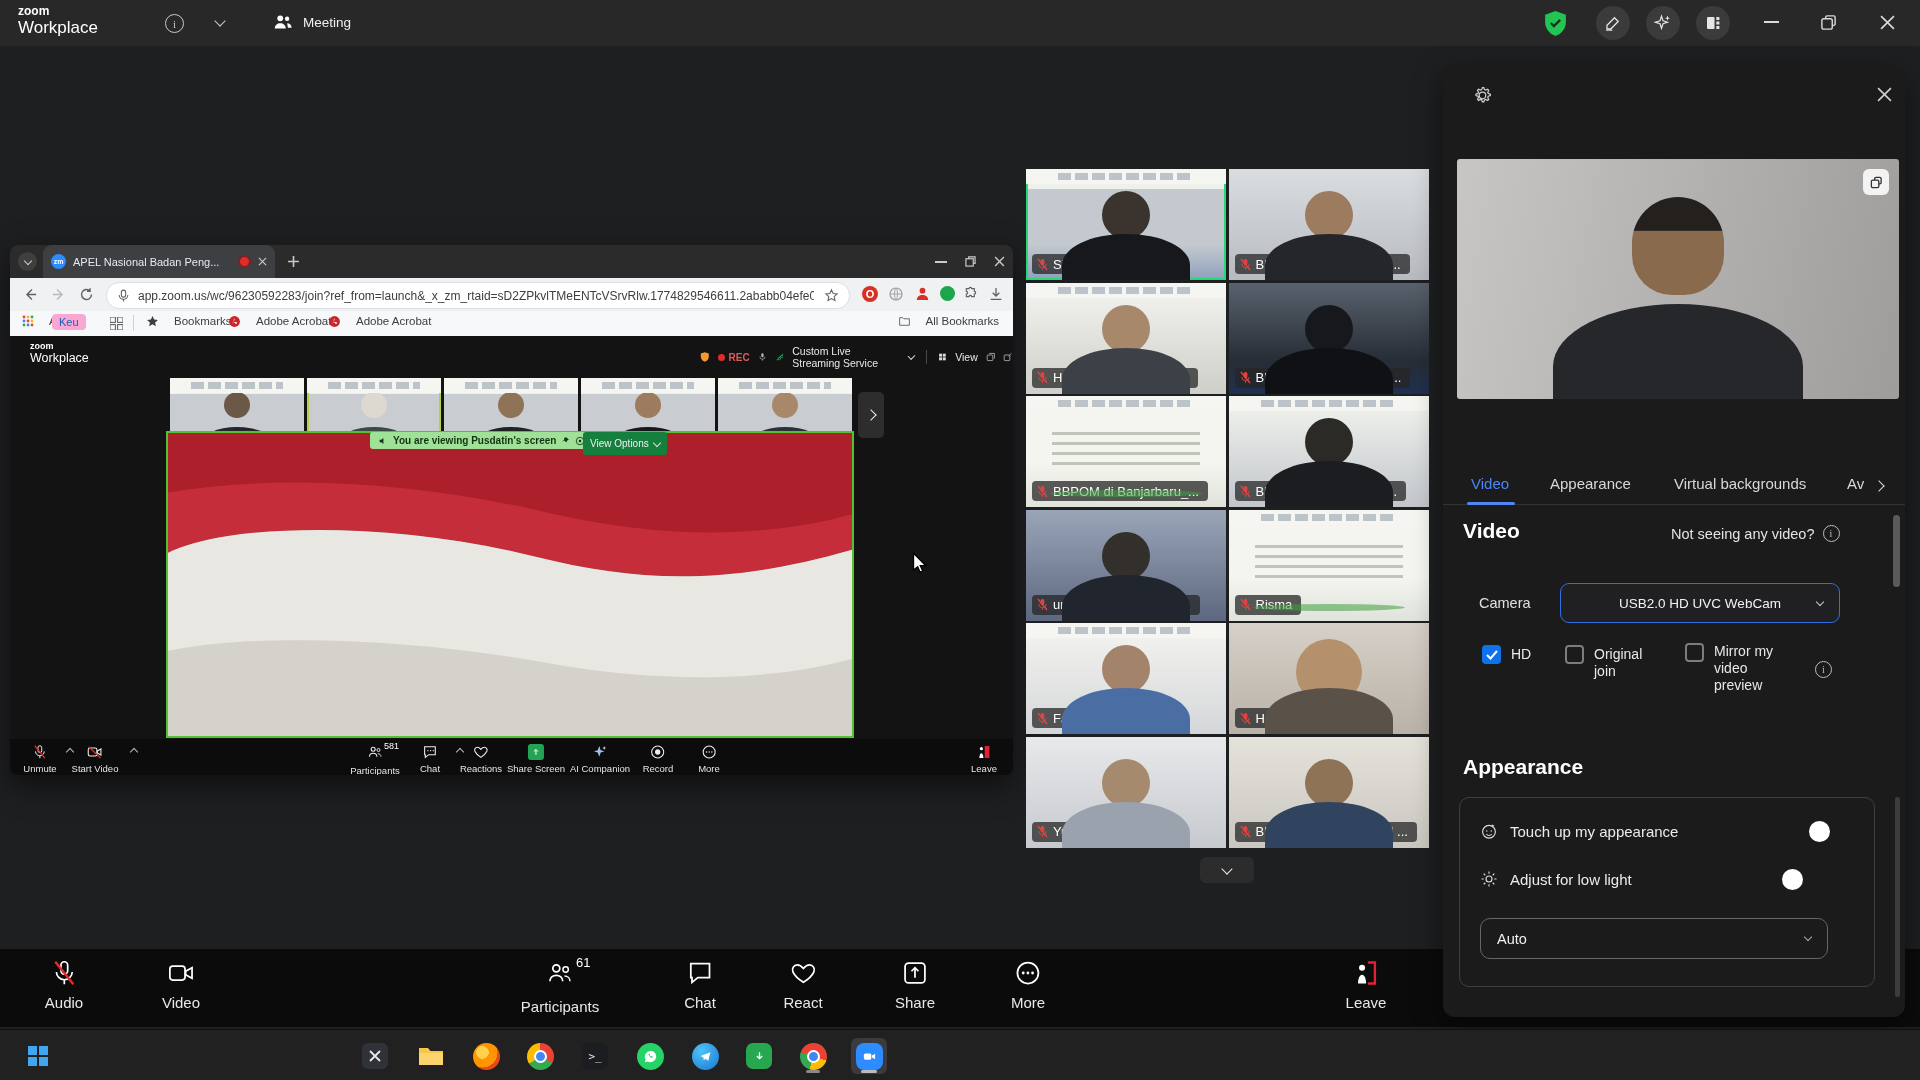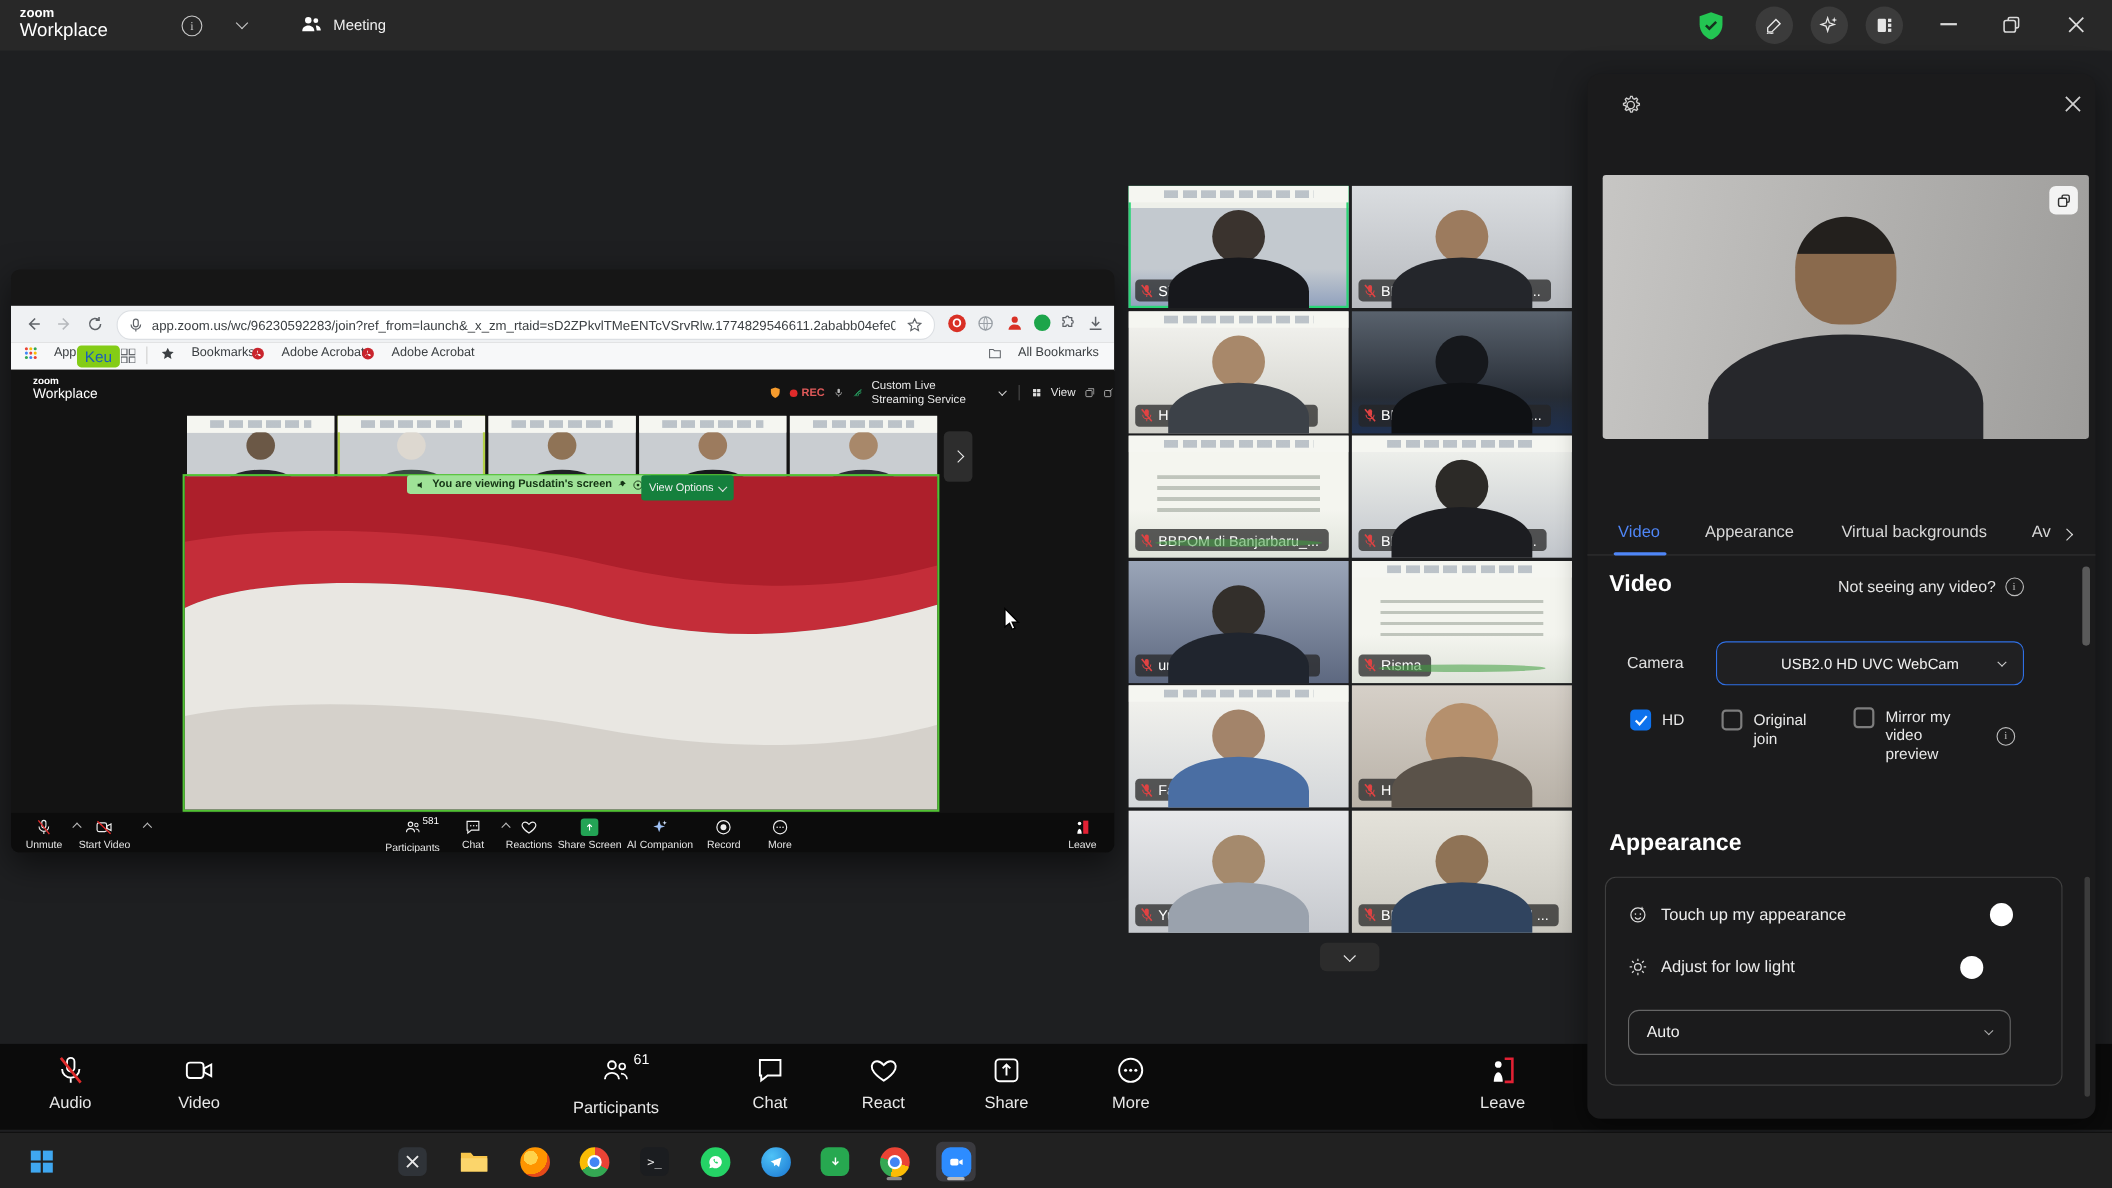--- a/index.html
+++ b/index.html
@@ -121,20 +121,44 @@
         <rect x="2" y="5" width="11" height="11" rx="2" fill="none" stroke="#dadada" stroke-width="1.5"></rect>
         <path d="M6 5V3.5A1.5 1.5 0 0 1 7.5 2H14.5A1.5 1.5 0 0 1 16 3.5V10.5A1.5 1.5 0 0 1 14.5 12H13" fill="none" stroke="#dadada" stroke-width="1.5"></path>
       </svg>
     <svg class="abs" style="left:1880px;top:15px;" width="15" height="15" viewBox="0 0 14 14">
         <path d="M1 1l12 12M13 1L1 13" stroke="#dadada" stroke-width="1.5"></path>
       </svg>
   </div>
 
   <div class="abs" id="browser">
 
+    <div id="tabstrip">
+      <span class="abs" style="left:8px;top:7px;width:19px;height:19px;border-radius:50%;background:#3f3f3f;display:flex;align-items:center;justify-content:center;">
+          <i class="chv sm" style="color:#ccc;margin-top:-2px;"></i>
+        </span>
+      <div class="abs row" style="left:33px;top:0;width:232px;height:33px;background:#3d3f42;border-radius:9px 9px 0 0;padding:0 8px;gap:7px;box-sizing:border-box;">
+        <span style="width:15px;height:15px;border-radius:50%;background:#2D8CFF;color:#fff;font-size:7px;font-weight:bold;display:flex;align-items:center;justify-content:center;flex:none;">zm</span>
+        <span style="font-size:11px;color:#e8eaed;white-space:nowrap;overflow:hidden;flex:1;">APEL Nasional Badan Peng...</span>
+        <span style="width:9px;height:9px;border-radius:50%;background:#e02b2b;border:2px solid #7c2222;flex:none;"></span>
+        <svg width="9" height="9" viewBox="0 0 10 10">
+            <path d="M1 1l8 8M9 1L1 9" stroke="#c9c9c9" stroke-width="1.3"></path>
+          </svg>
+      </div>
+      <svg class="abs" style="left:277px;top:10px;" width="13" height="13" viewBox="0 0 12 12">
+          <path d="M6 1v10M1 6h10" stroke="#c9c9c9" stroke-width="1.5"></path>
+        </svg>
+      <span class="abs" style="left:925px;top:16px;width:12px;height:1.6px;background:#c9c9c9;"></span>
+      <svg class="abs" style="left:955px;top:11px;" width="11" height="11" viewBox="0 0 12 12">
+          <rect x="1" y="3" width="8" height="8" fill="none" stroke="#c9c9c9" stroke-width="1.3"></rect>
+          <path d="M4 3V1h7v7h-2" fill="none" stroke="#c9c9c9" stroke-width="1.3"></path>
+        </svg>
+      <svg class="abs" style="left:984px;top:11px;" width="11" height="11" viewBox="0 0 10 10">
+          <path d="M1 1l8 8M9 1L1 9" stroke="#c9c9c9" stroke-width="1.3"></path>
+        </svg>
+    </div>
 
     <div id="urlrow">
       <svg class="abs" style="left:12px;top:8px;" width="17" height="17" viewBox="0 0 24 24">
           <path d="M14 5l-7 7 7 7M7 12h13" stroke="#5f6368" stroke-width="2" fill="none"></path>
         </svg>
       <svg class="abs" style="left:40px;top:8px;" width="17" height="17" viewBox="0 0 24 24">
           <path d="M10 5l7 7-7 7M17 12H4" stroke="#b6b9bd" stroke-width="2" fill="none"></path>
         </svg>
       <svg class="abs" style="left:68px;top:8px;" width="17" height="17" viewBox="0 0 24 24">
           <path d="M19 12a7 7 0 1 1-2-4.9M17 3v4.3h-4.3" stroke="#5f6368" stroke-width="2" fill="none"></path>
@@ -182,21 +206,21 @@
             <circle cx="10" cy="2" r="1.4" fill="#34A853"></circle>
             <circle cx="2" cy="6" r="1.4" fill="#4285F4"></circle>
             <circle cx="6" cy="6" r="1.4" fill="#EA4335"></circle>
             <circle cx="10" cy="6" r="1.4" fill="#FBBC05"></circle>
             <circle cx="2" cy="10" r="1.4" fill="#34A853"></circle>
             <circle cx="6" cy="10" r="1.4" fill="#4285F4"></circle>
             <circle cx="10" cy="10" r="1.4" fill="#EA4335"></circle>
           </svg>
         <span>Apps</span>
       </div>
-      <span class="abs" style="left:60px;top:3px;background:#84cc16;color:#1a5dbb;font-size:14px;border-radius:4px;padding:2px 7px;">Keu</span>
+      <span class="abs" style="left:42px;top:3px;background:#f9a8d4;color:#1a5dbb;font-size:11px;border-radius:4px;padding:2px 7px;">Keu</span>
       <svg class="abs" style="left:100px;top:6px;" width="13" height="13" viewBox="0 0 12 12">
           <rect x="0" y="0" width="5" height="5" fill="none" stroke="#5f6368"></rect>
           <rect x="7" y="0" width="5" height="5" fill="none" stroke="#5f6368"></rect>
           <rect x="0" y="7" width="5" height="5" fill="none" stroke="#5f6368"></rect>
           <rect x="7" y="7" width="5" height="5" fill="none" stroke="#5f6368"></rect>
         </svg>
       <span class="abs" style="left:123px;top:4px;width:1px;height:16px;background:#cfcfcf;"></span>
       <div class="abs bm" style="left:136px;top:4px;">
         <svg width="13" height="13" viewBox="0 0 24 24">
             <path d="M12 2l3 6.5 7 .8-5.2 4.7 1.4 6.9L12 17.3 5.8 20.9l1.4-6.9L2 9.3l7-.8z" fill="#3c4043"></path>

